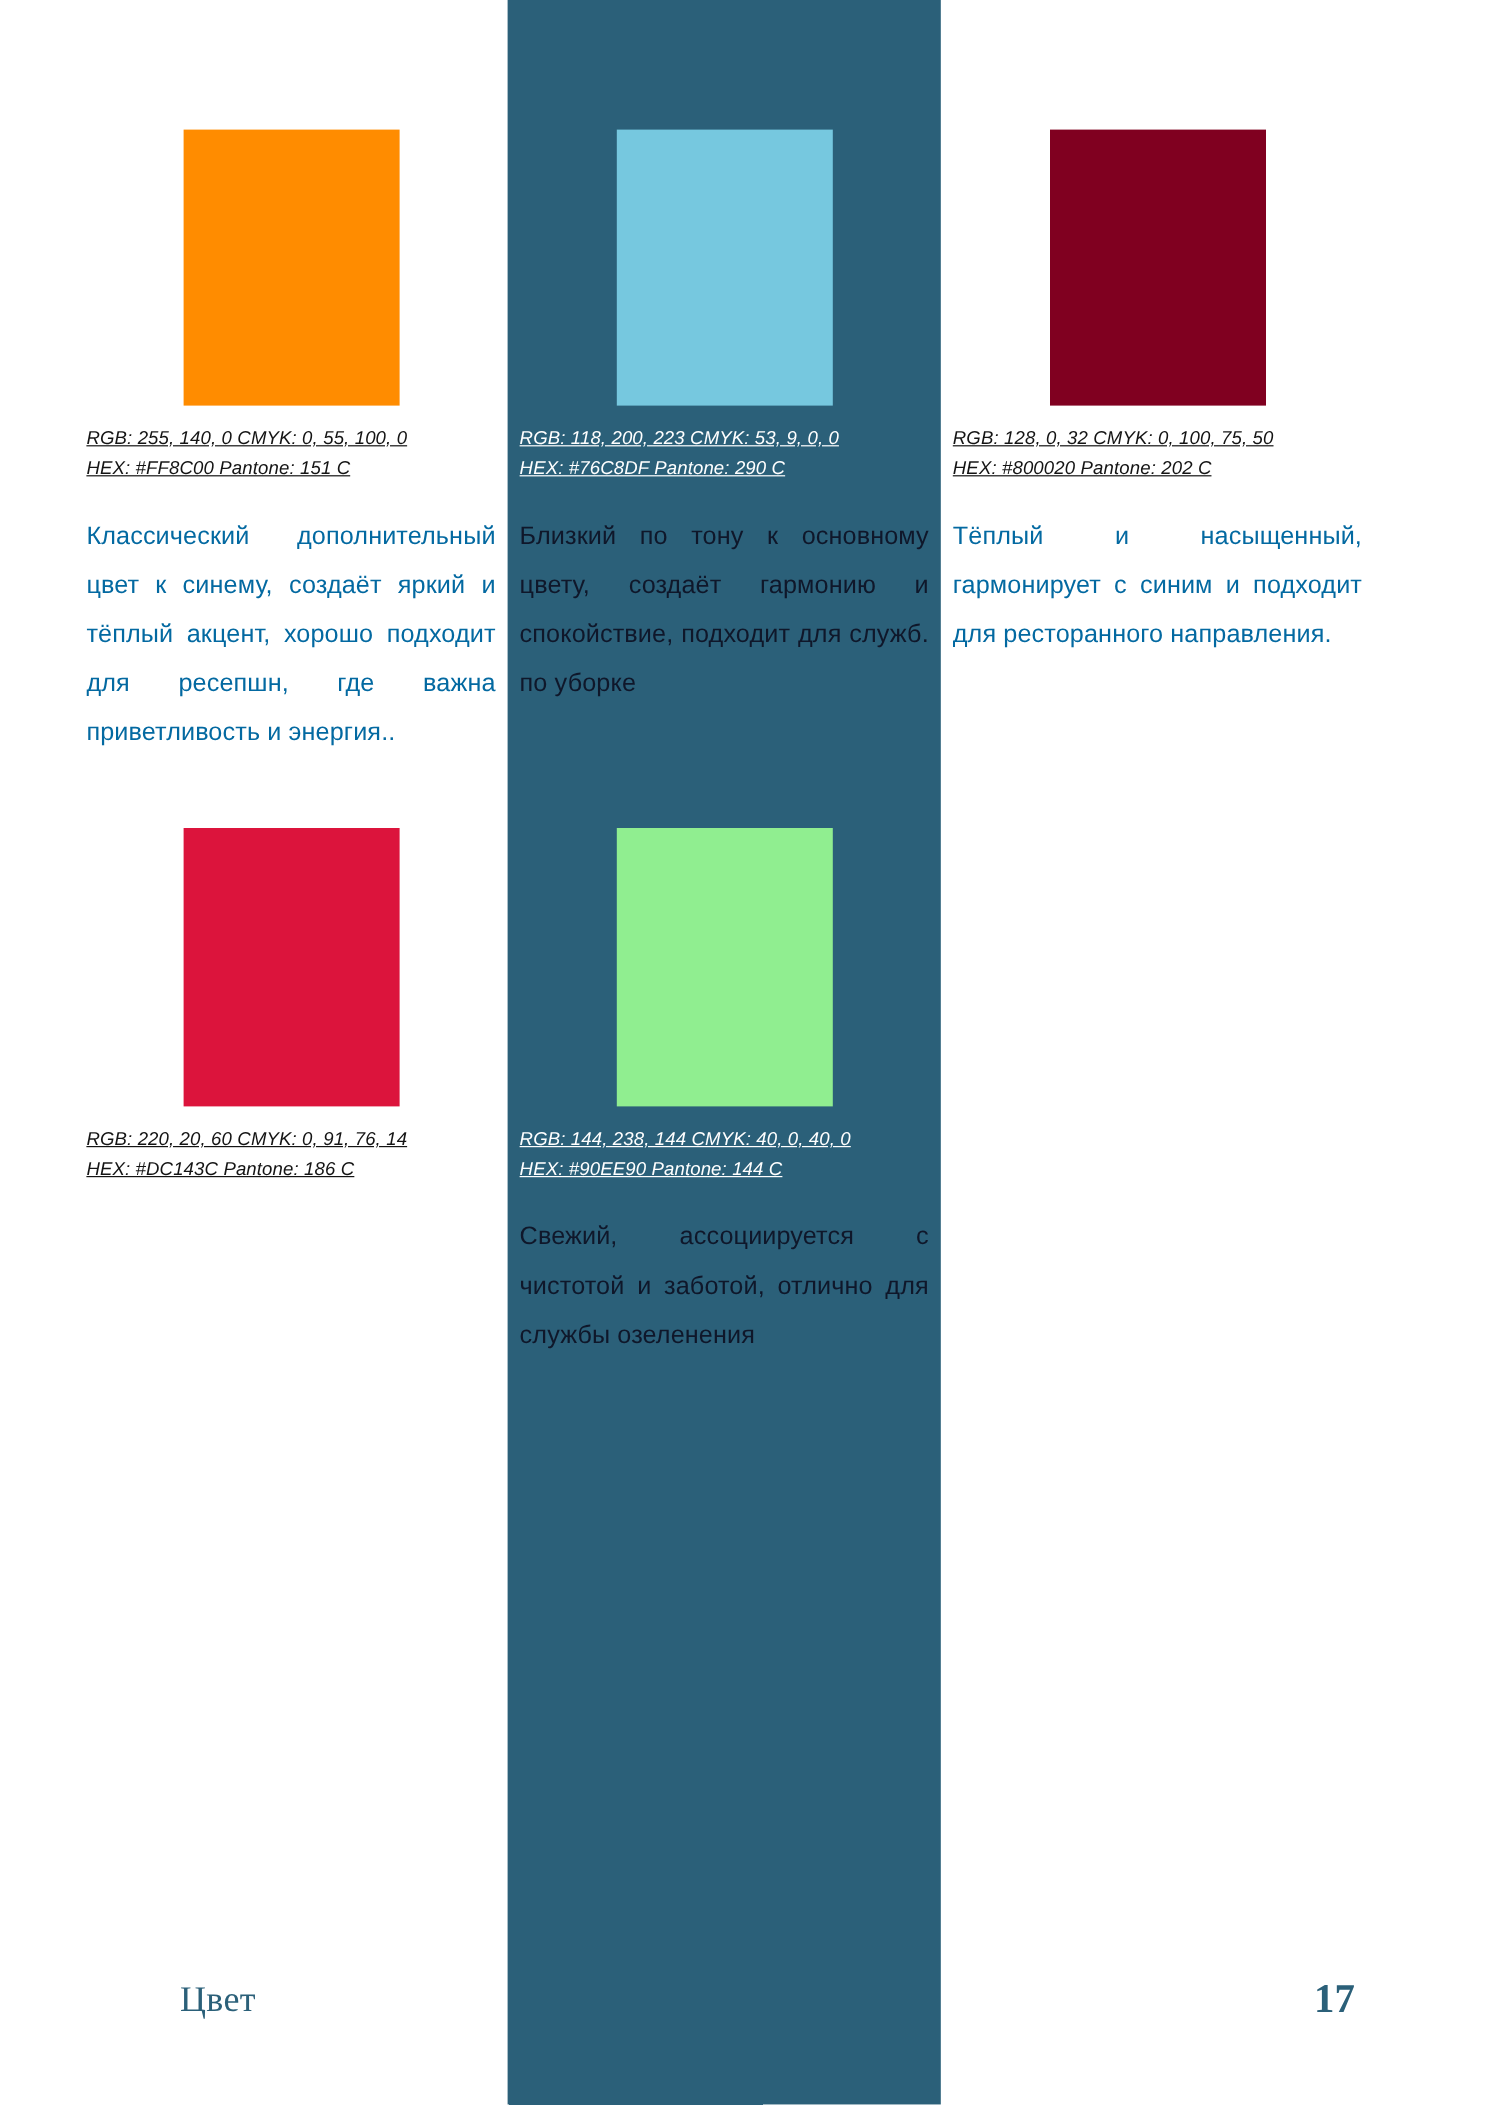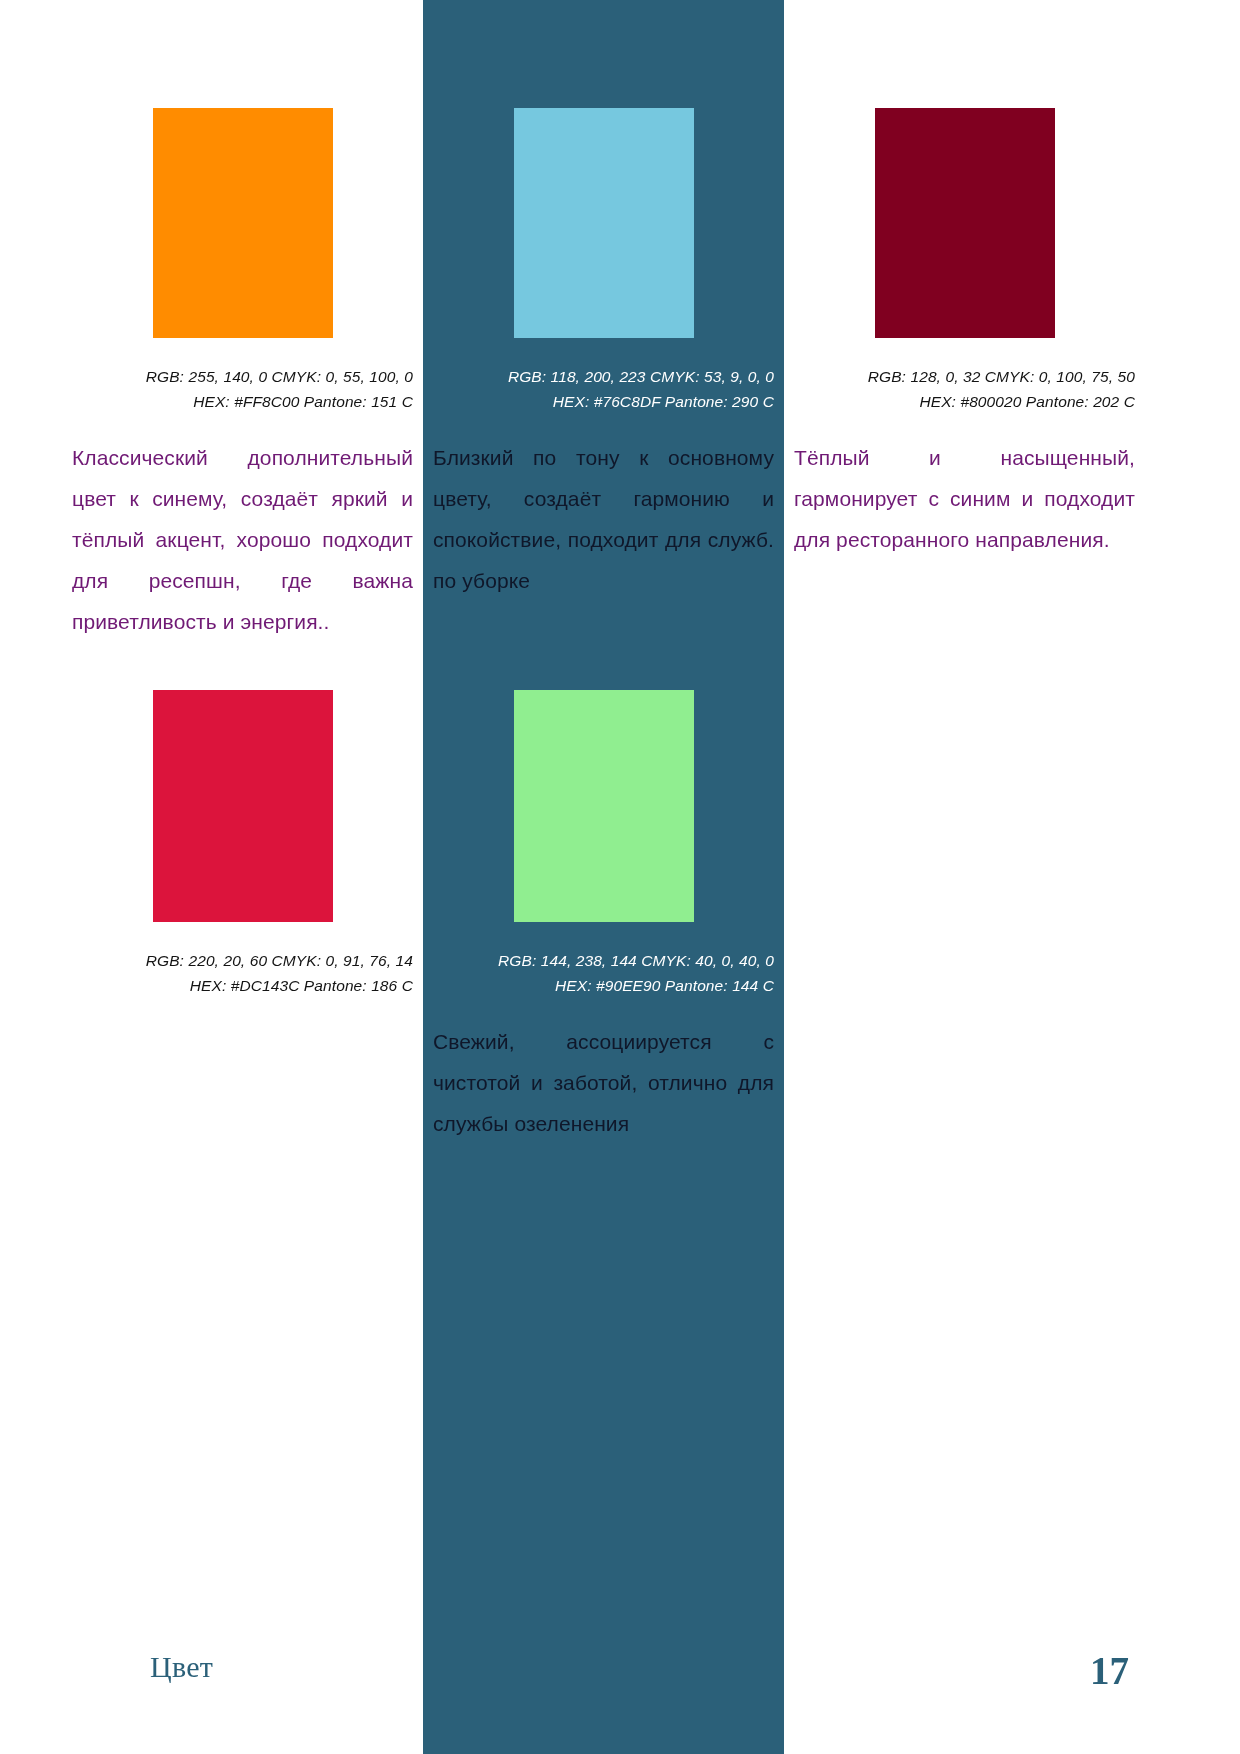--- a/index.html
+++ b/index.html
@@ -71,40 +71,41 @@
   .swatch {
     width: 180px;
     height: 230px;
     margin: 0 auto;
     display: block;
   }
   .swatch-tall { height: 232px; }
 
   
   .spec {
-    margin-top: 26px;
-    text-align: right;
+    margin-top: 15px;
+    text-align: left;
     font-style: italic;
     font-size: 15.5px;
     line-height: 1.62;
     letter-spacing: 0.1px;
     color: #141414;
     white-space: nowrap;
+    text-decoration: underline;
   }
   .spec.on-teal { color: #ffffff; }
   .spec .line { display: block; }
 
   
   .desc {
     margin-top: 24px;
     text-align: justify;
     text-justify: inter-word;
     font-size: 21px;
     line-height: 1.95;
-    color: #701a75;
+    color: #0369a1;
     letter-spacing: 0.1px;
   }
   .desc.on-teal { color: #0f172a; }
 
   
   .footer {
     position: absolute;
     left: 0;
     bottom: 0;
     width: 1224px;
@@ -118,21 +119,21 @@
     font-size: 30px;
     color: #2b6079;
     letter-spacing: 0.3px;
   }
   .footer-page {
     position: absolute;
     right: 95px;
     top: 74px;
     font-family: "Liberation Serif", serif;
     font-weight: bold;
-    font-size: 39px;
+    font-size: 34px;
     color: #2b6079;
   }
 </style>
 </head>
 <body>
 
 <div class="page">
 
   <div class="teal-band" style="background: rgb(43, 96, 121);"></div>
 

